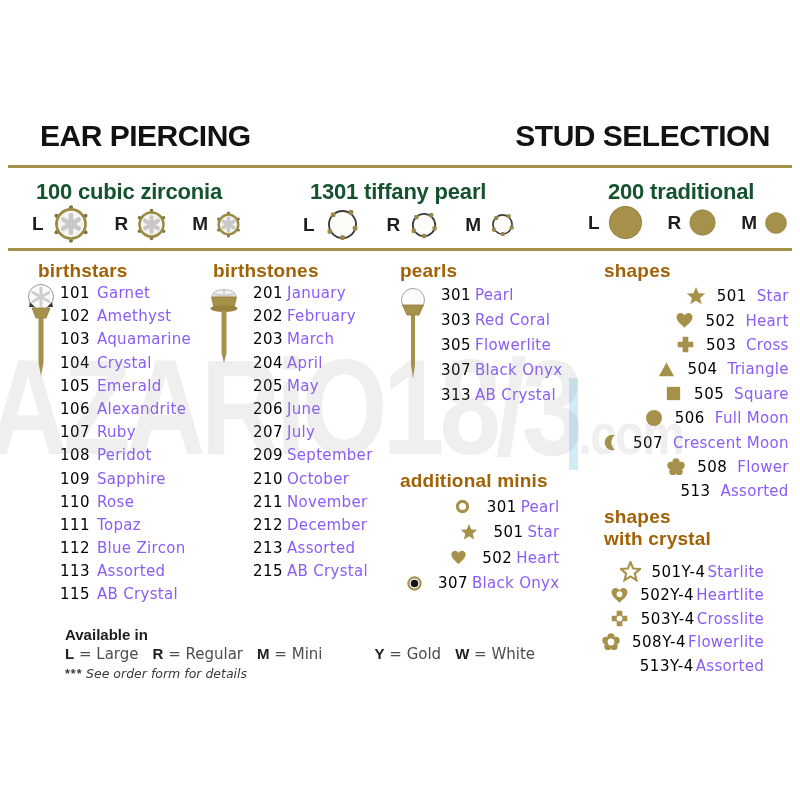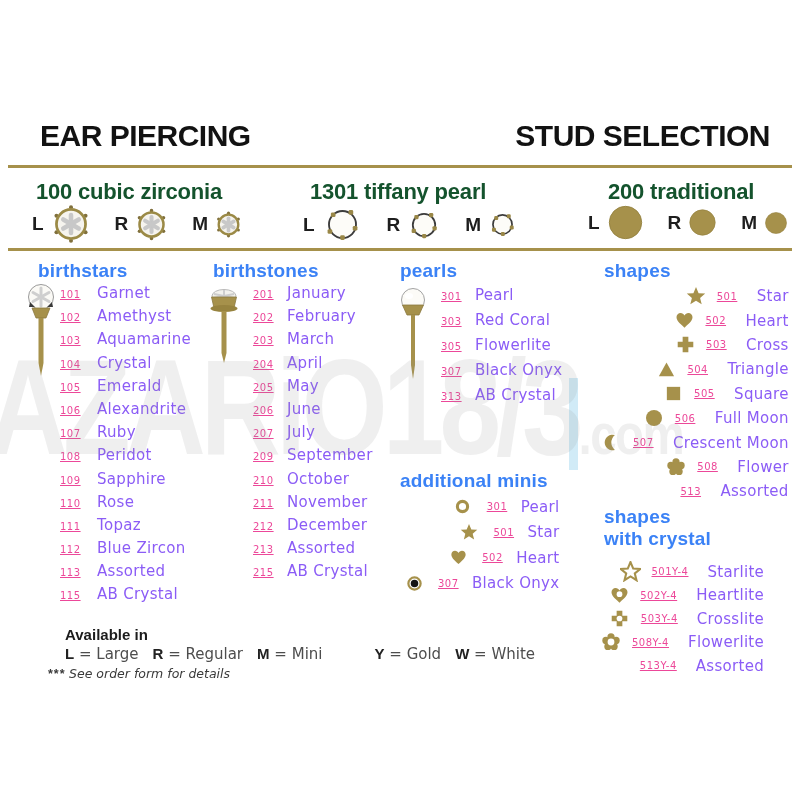--- a/index.html
+++ b/index.html
@@ -11,43 +11,43 @@
   .title-right{right:30px;}
   .gold-rule{position:absolute;left:8px;right:8px;height:3px;background:#a6914b;}
   .rule-1{top:165px;}
   .rule-2{top:248px;}
   
   .cat-title{position:absolute;top:179px;font-size:22px;font-weight:bold;color:#14532d;letter-spacing:-0.2px;}
   .sizes{position:absolute;top:204px;display:flex;align-items:center;}
   .size-letter{font-size:19px;font-weight:bold;color:#1e1e1e;margin-right:7px;}
   .sizes .gap{margin-left:24px;}
   
-  .sec-head{position:absolute;font-size:19px;font-weight:bold;color:#3b82f6;letter-spacing:0.2px;}
+  .sec-head{position:absolute;font-size:19px;font-weight:bold;color:#a16207;letter-spacing:0.2px;}
   
   .vlist{position:absolute;display:flex;flex-direction:column;}
   .lrow{display:flex;align-items:baseline;height:23.2px;}
   .lrow.p{height:25px;}
-  .code{font-size:10px;color:#ec4899;letter-spacing:0.5px;font-family:"DejaVu Sans",sans-serif;flex:none;text-decoration:underline;}
+  .code{font-size:15px;color:#000000;letter-spacing:0.5px;font-family:"DejaVu Sans",sans-serif;flex:none;}
   .name{font-size:15px;color:#8b5cf6;letter-spacing:0.3px;font-family:"DejaVu Sans",sans-serif;white-space:nowrap;}
   .w34{width:34px;} .w37{width:37px;} .w40{width:40px;} .w56{width:56px;}
   .irow{display:flex;align-items:center;justify-content:flex-end;}
   .irow .ico{width:26px;display:flex;justify-content:center;align-items:center;flex:none;margin-right:8px;}
   .minis .irow{height:25.5px;}
   .minis .ico{width:20px;margin-right:14px;}
   .shapes-list .irow{height:24.4px;}
   .crystal-list .irow{height:23.5px;}
   .stud{position:absolute;}
   
   .foot-available{position:absolute;left:65px;top:626px;font-size:15px;font-weight:bold;color:#1c1c1c;}
   .foot-legend{position:absolute;left:65px;top:645px;display:flex;align-items:baseline;font-size:15px;
                font-family:"DejaVu Sans",sans-serif;color:#4d4d4d;}
   .foot-legend b{color:#222;font-family:"Liberation Sans",sans-serif;}
   .leg-pair{margin-right:14px;white-space:nowrap;}
   .leg-colors{margin-left:38px;}
-  .foot-note{position:absolute;left:48px;top:666px;font-size:12.5px;color:#3a3a3a;}
+  .foot-note{position:absolute;left:65px;top:666px;font-size:12.5px;color:#3a3a3a;}
   .foot-note .stars{font-weight:bold;font-style:normal;letter-spacing:1px;}
   .foot-note .txt{font-style:italic;font-family:"DejaVu Sans",sans-serif;}
   
   .watermark{position:absolute;left:-12px;top:330px;font-size:135px;font-weight:bold;
              color:rgba(150,150,150,0.15);white-space:nowrap;letter-spacing:-6px;
              transform:scaleX(0.82);transform-origin:left center;pointer-events:none;z-index:6;}
   .watermark .suffix{font-size:58px;letter-spacing:-2px;}
   .wm-blue{position:absolute;left:569px;top:378px;width:9px;height:92px;
            background:rgba(140,205,235,0.40);z-index:5;pointer-events:none;}
   svg{display:block;}

